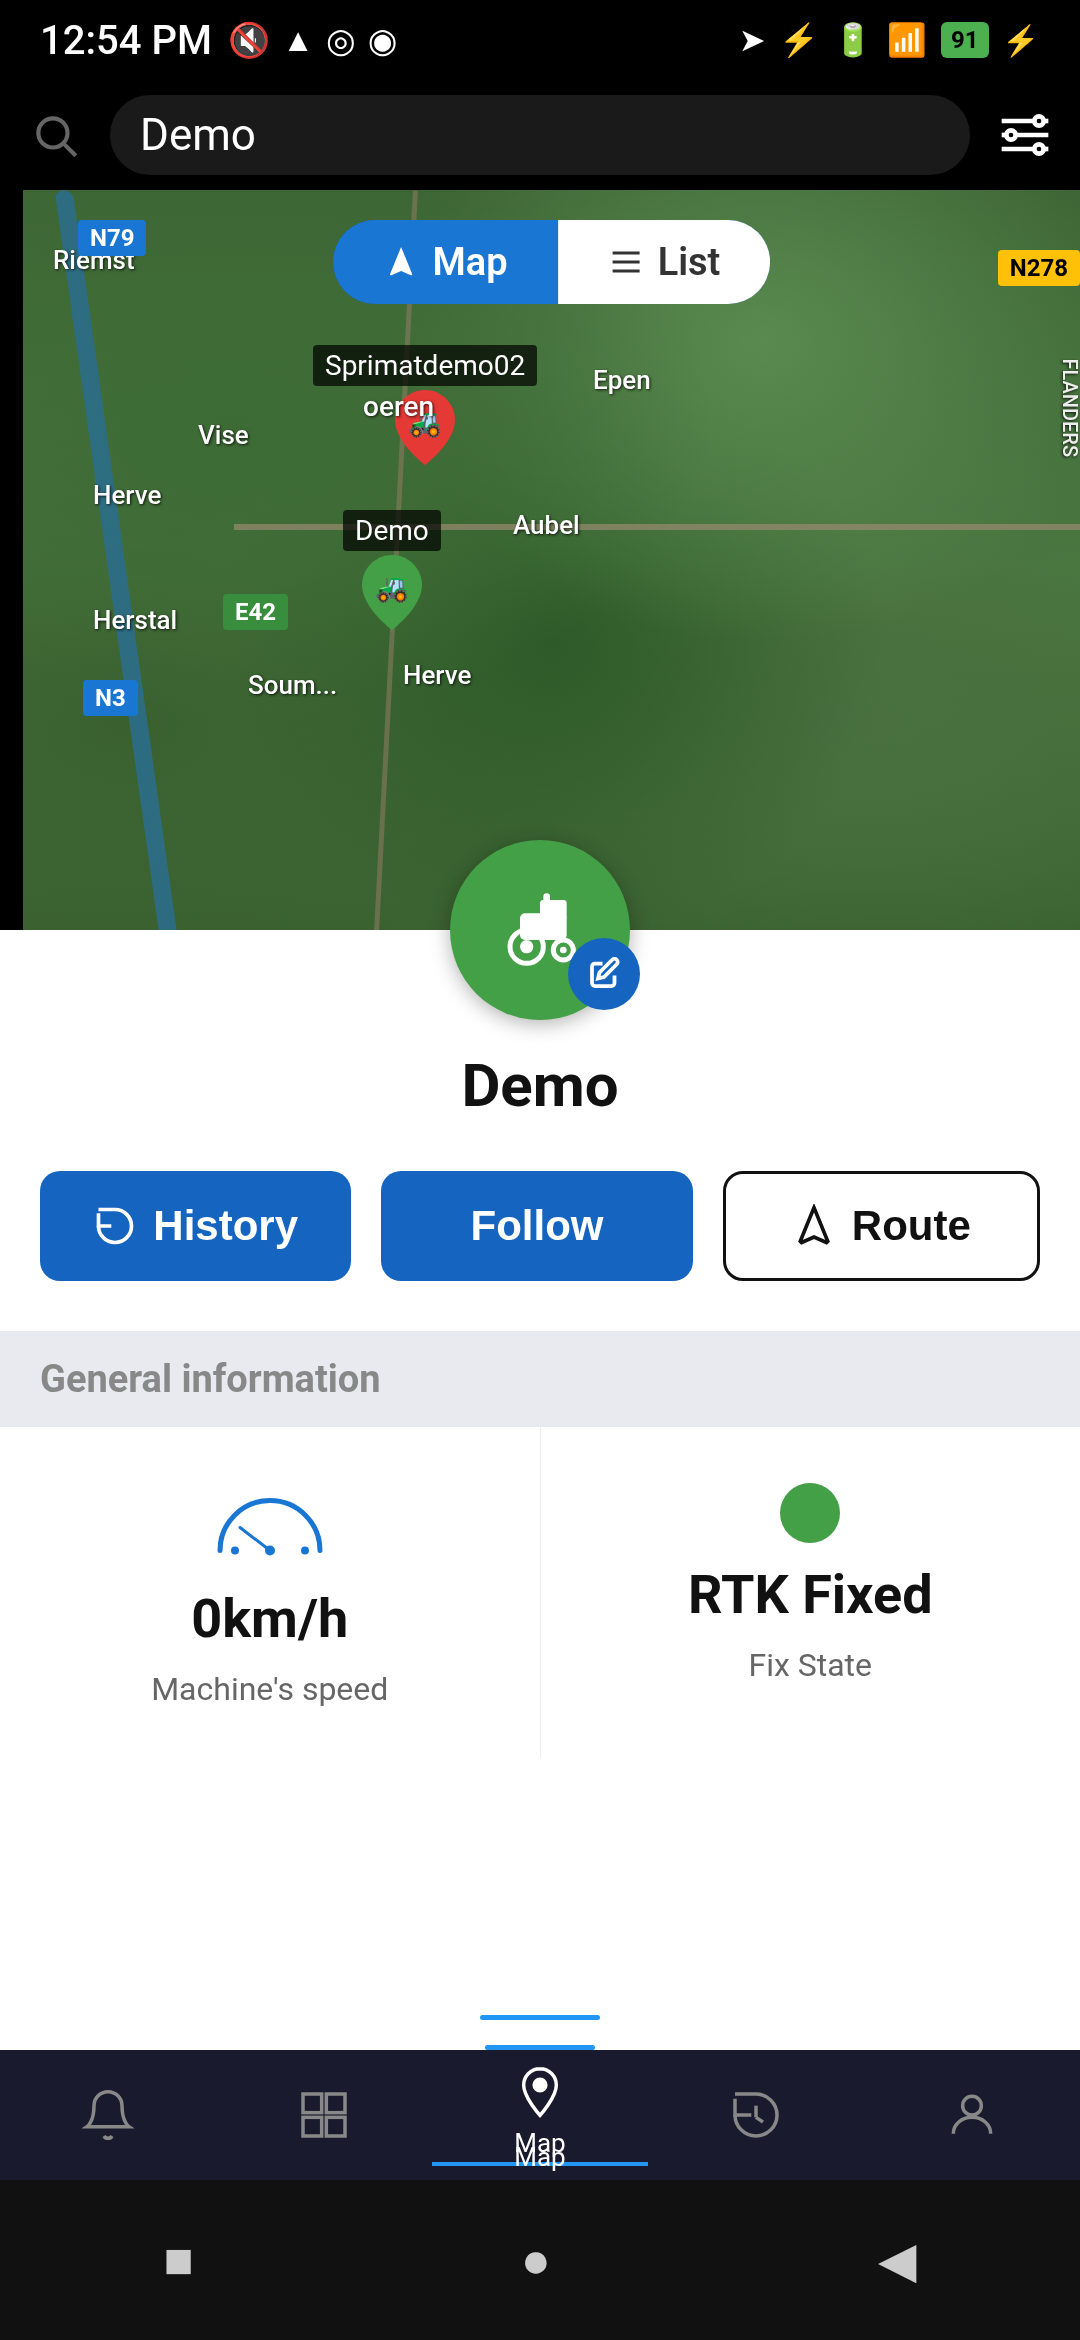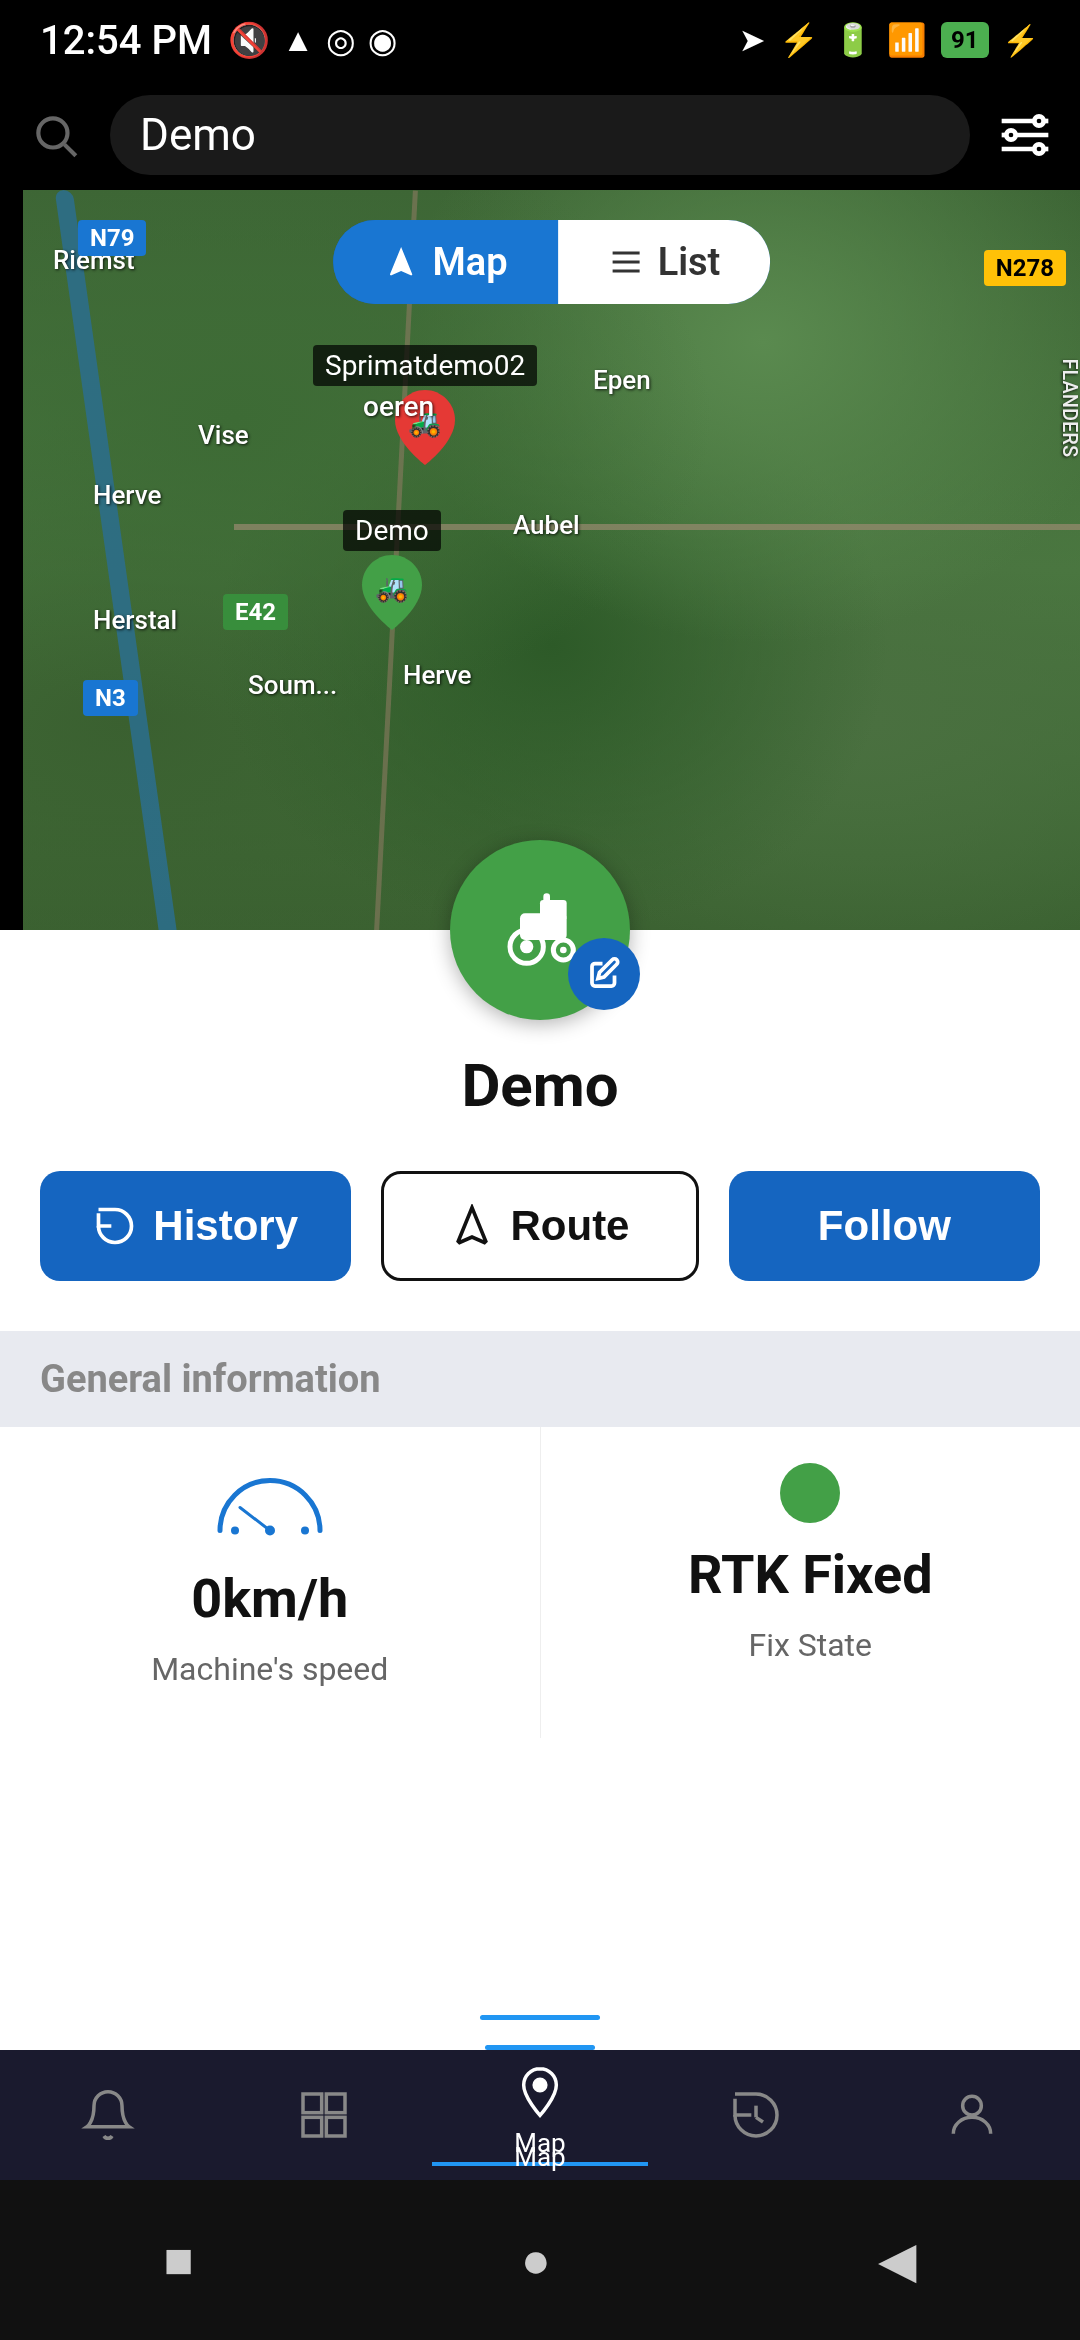--- a/index.html
+++ b/index.html
@@ -300,21 +300,21 @@
       color: #888;
       font-weight: 700;
     }
     .info-cards {
       display: flex;
       margin: 0;
     }
     .info-card {
       flex: 1;
       background: #fff;
-      padding: 36px 30px 50px;
+      padding: 56px 30px 50px;
       display: flex;
       flex-direction: column;
       align-items: center;
       gap: 20px;
       border-right: 1px solid #eee;
     }
     .info-card:last-child { border-right: none; }
     .info-value {
       font-size: 54px;
       font-weight: 700;
@@ -449,21 +449,21 @@
     <span class="map-label" style="top:230px;left:175px;">Vise</span>
     <span class="map-label" style="top:290px;left:70px;">Herve</span>
     <span class="map-label" style="top:320px;left:490px;">Aubel</span>
     <span class="map-label" style="top:415px;left:70px;">Herstal</span>
     <span class="map-label" style="top:470px;left:380px;">Herve</span>
     <span class="map-label" style="top:480px;left:225px;">Soum...</span>
     <span class="map-label" style="top:175px;left:570px;">Epen</span>
     <span class="map-label" style="top:255px;right:10px;color:#eee;font-size:20px;transform:rotate(90deg);transform-origin:right center;">FLANDERS</span>
 
     <span class="map-badge badge-blue" style="position:absolute;top:30px;left:55px;">N79</span>
-    <span class="map-badge badge-yellow" style="position:absolute;top:60px;right:14px;padding-left:12px;">N278</span>
+    <span class="map-badge badge-yellow" style="position:absolute;top:60px;right:0;padding-left:12px;">N278</span>
     <span class="map-badge badge-green" style="position:absolute;top:404px;left:200px;">E42</span>
     <span class="map-badge badge-blue" style="position:absolute;top:490px;left:60px;">N3</span>
 
     <div class="marker" style="position:absolute;top:155px;left:290px;">
       <span class="marker-label">Sprimatdemo02</span>
       <div style="position:relative;width:60px;height:70px;">
         <svg width="60" height="75" viewBox="0 0 40 50">
           <path d="M20 0 C9 0 0 9 0 20 C0 35 20 50 20 50 C20 50 40 35 40 20 C40 9 31 0 20 0Z" fill="#e53935"></path>
           <text x="20" y="28" text-anchor="middle" font-size="18" fill="white">🚜</text>
         </svg>
@@ -529,28 +529,28 @@
   <div class="device-name">Demo</div>
 
   <div class="action-buttons">
     <button class="action-btn btn-history">
       <svg width="44" height="44" viewBox="0 0 24 24" fill="none" stroke="white" stroke-width="2">
         <path d="M3 12a9 9 0 109-9H3"></path>
         <polyline points="3 5 3 12 10 12"></polyline>
       </svg>
       <span>History</span>
     </button>
+    <button class="action-btn btn-follow">
+      <span>Follow</span>
+    </button>
     <button class="action-btn btn-route" style="border:4px solid #111;">
       <svg width="44" height="44" viewBox="0 0 24 24" fill="none" stroke="#111" stroke-width="2">
         <path d="M12 2L4.5 20.29l.71.71L12 18l6.79 3 .71-.71z"></path>
       </svg>
       <span>Route</span>
-    </button>
-    <button class="action-btn btn-follow">
-      <span>Follow</span>
     </button>
   </div>
 
   <div class="general-info-header">
     <span class="general-info-title">General information</span>
   </div>
 
   <div class="info-cards">
 
     <div class="info-card">

